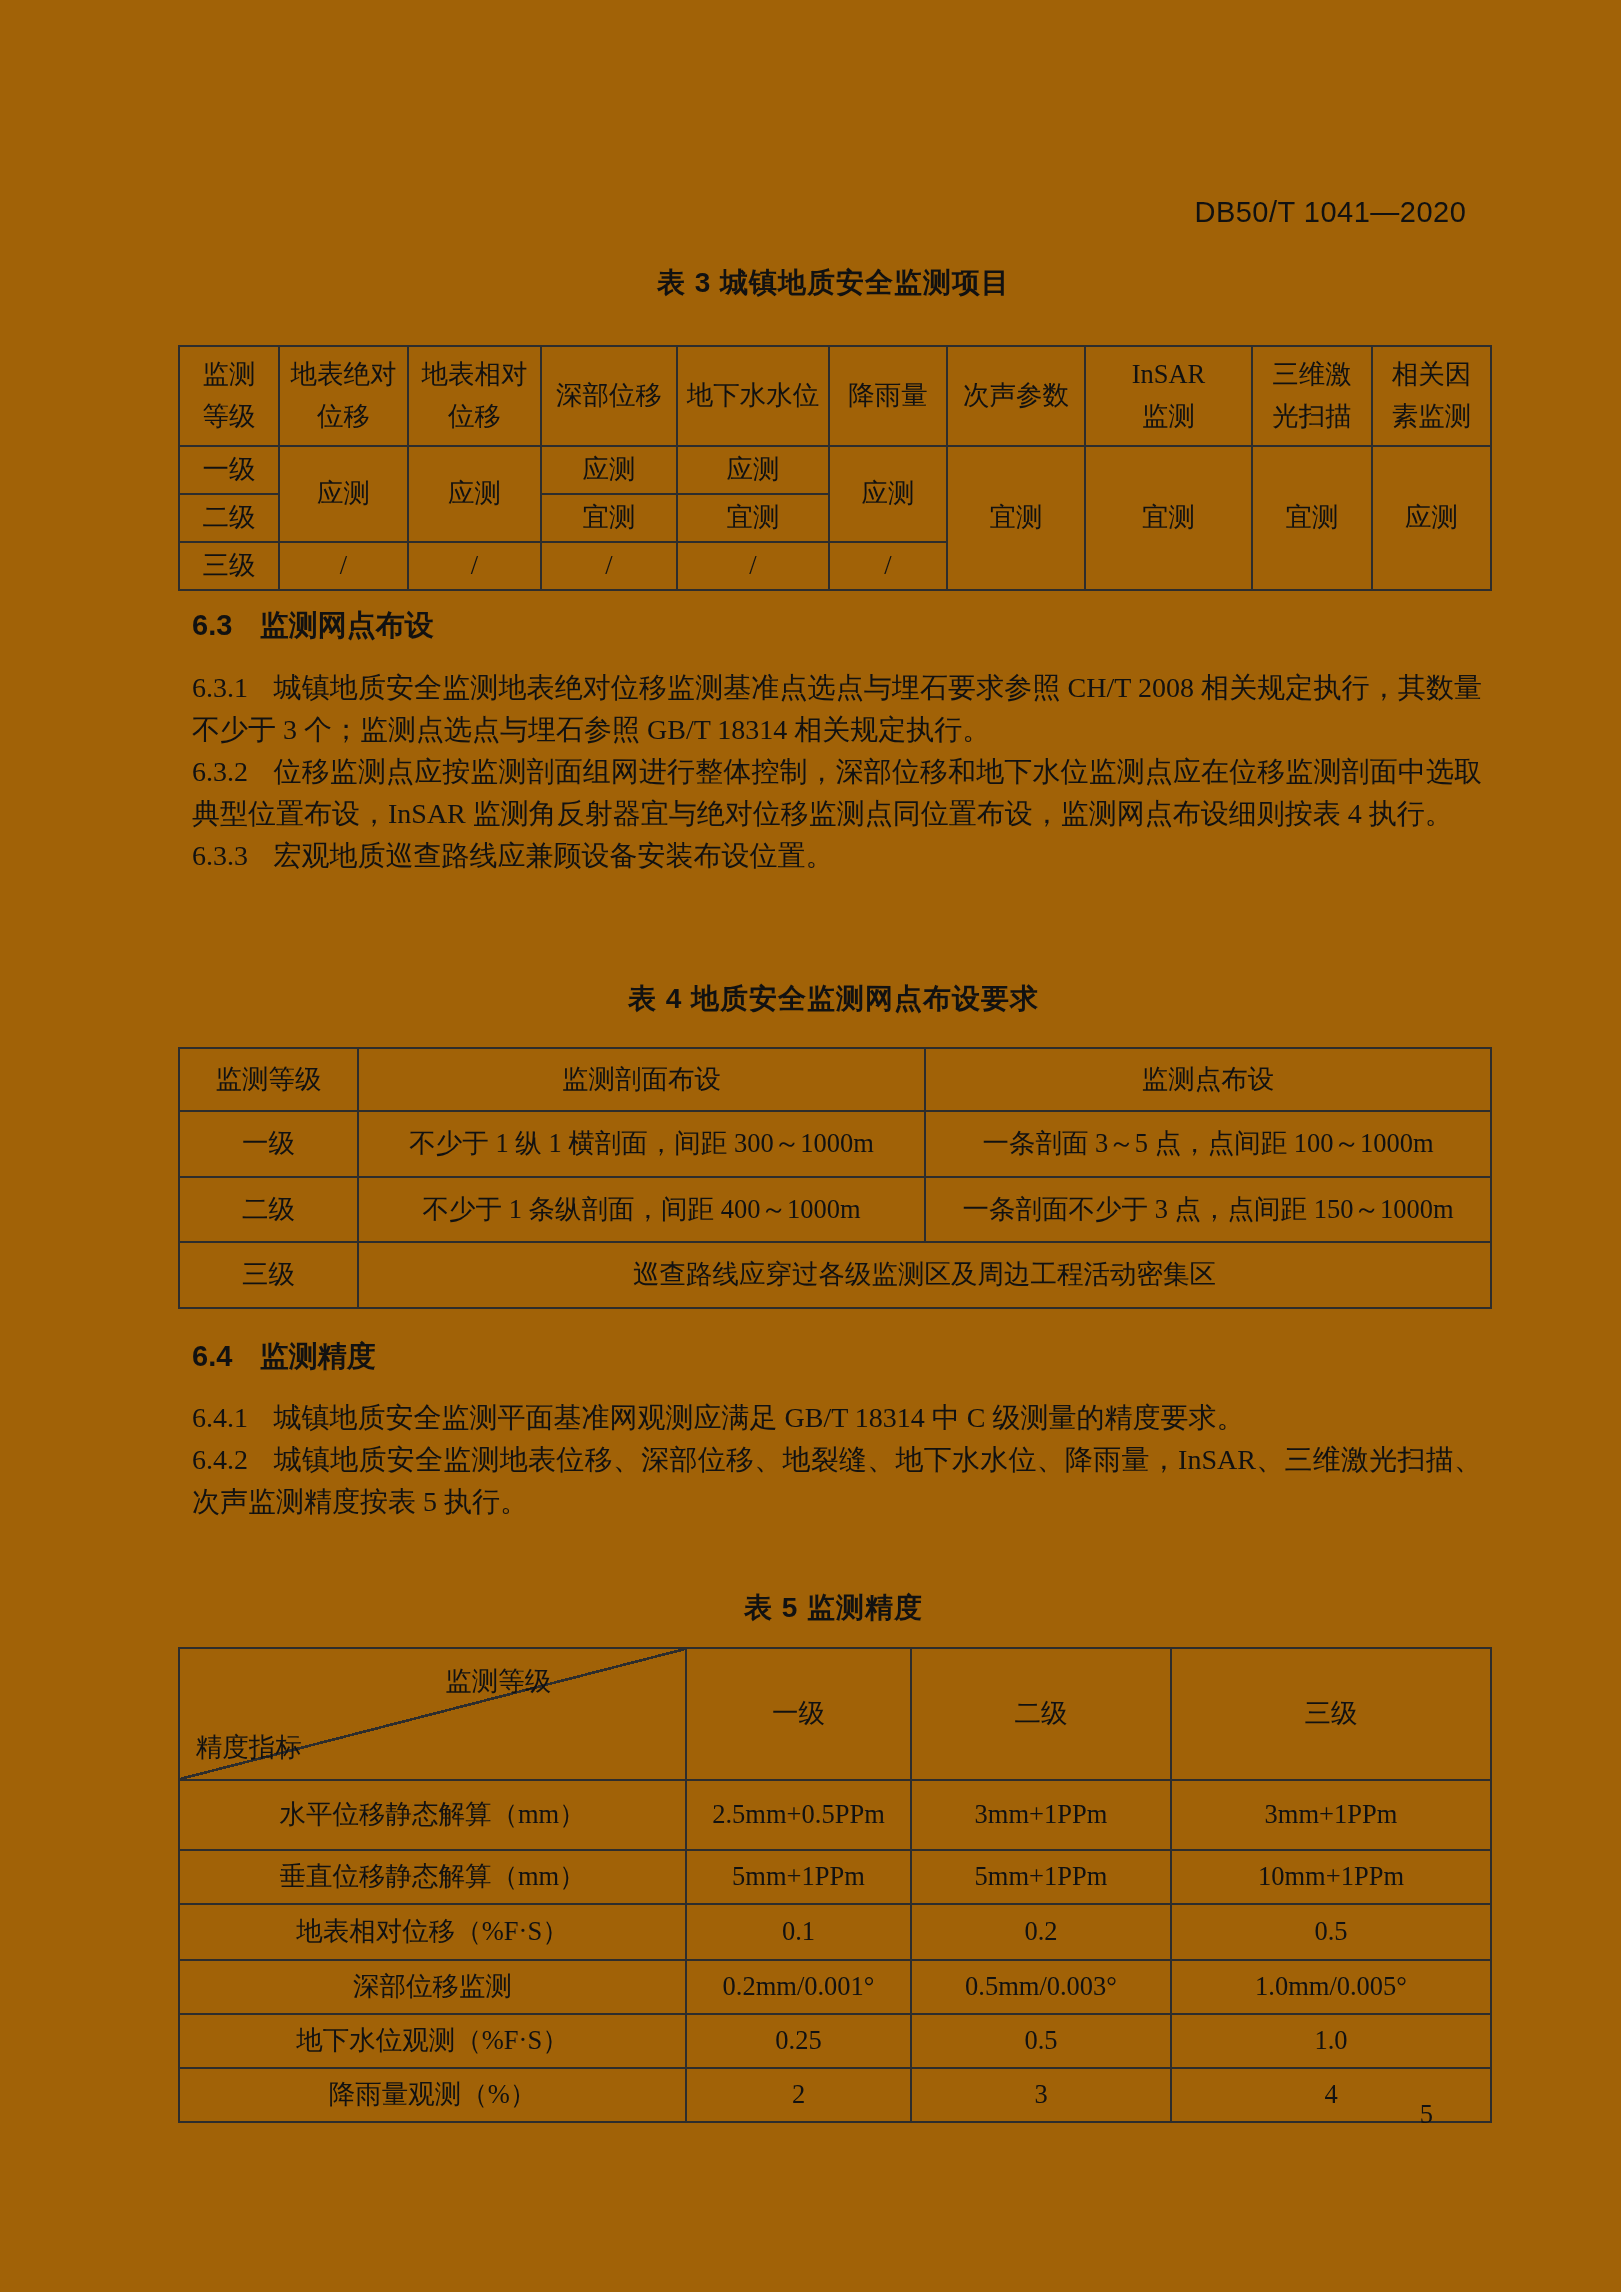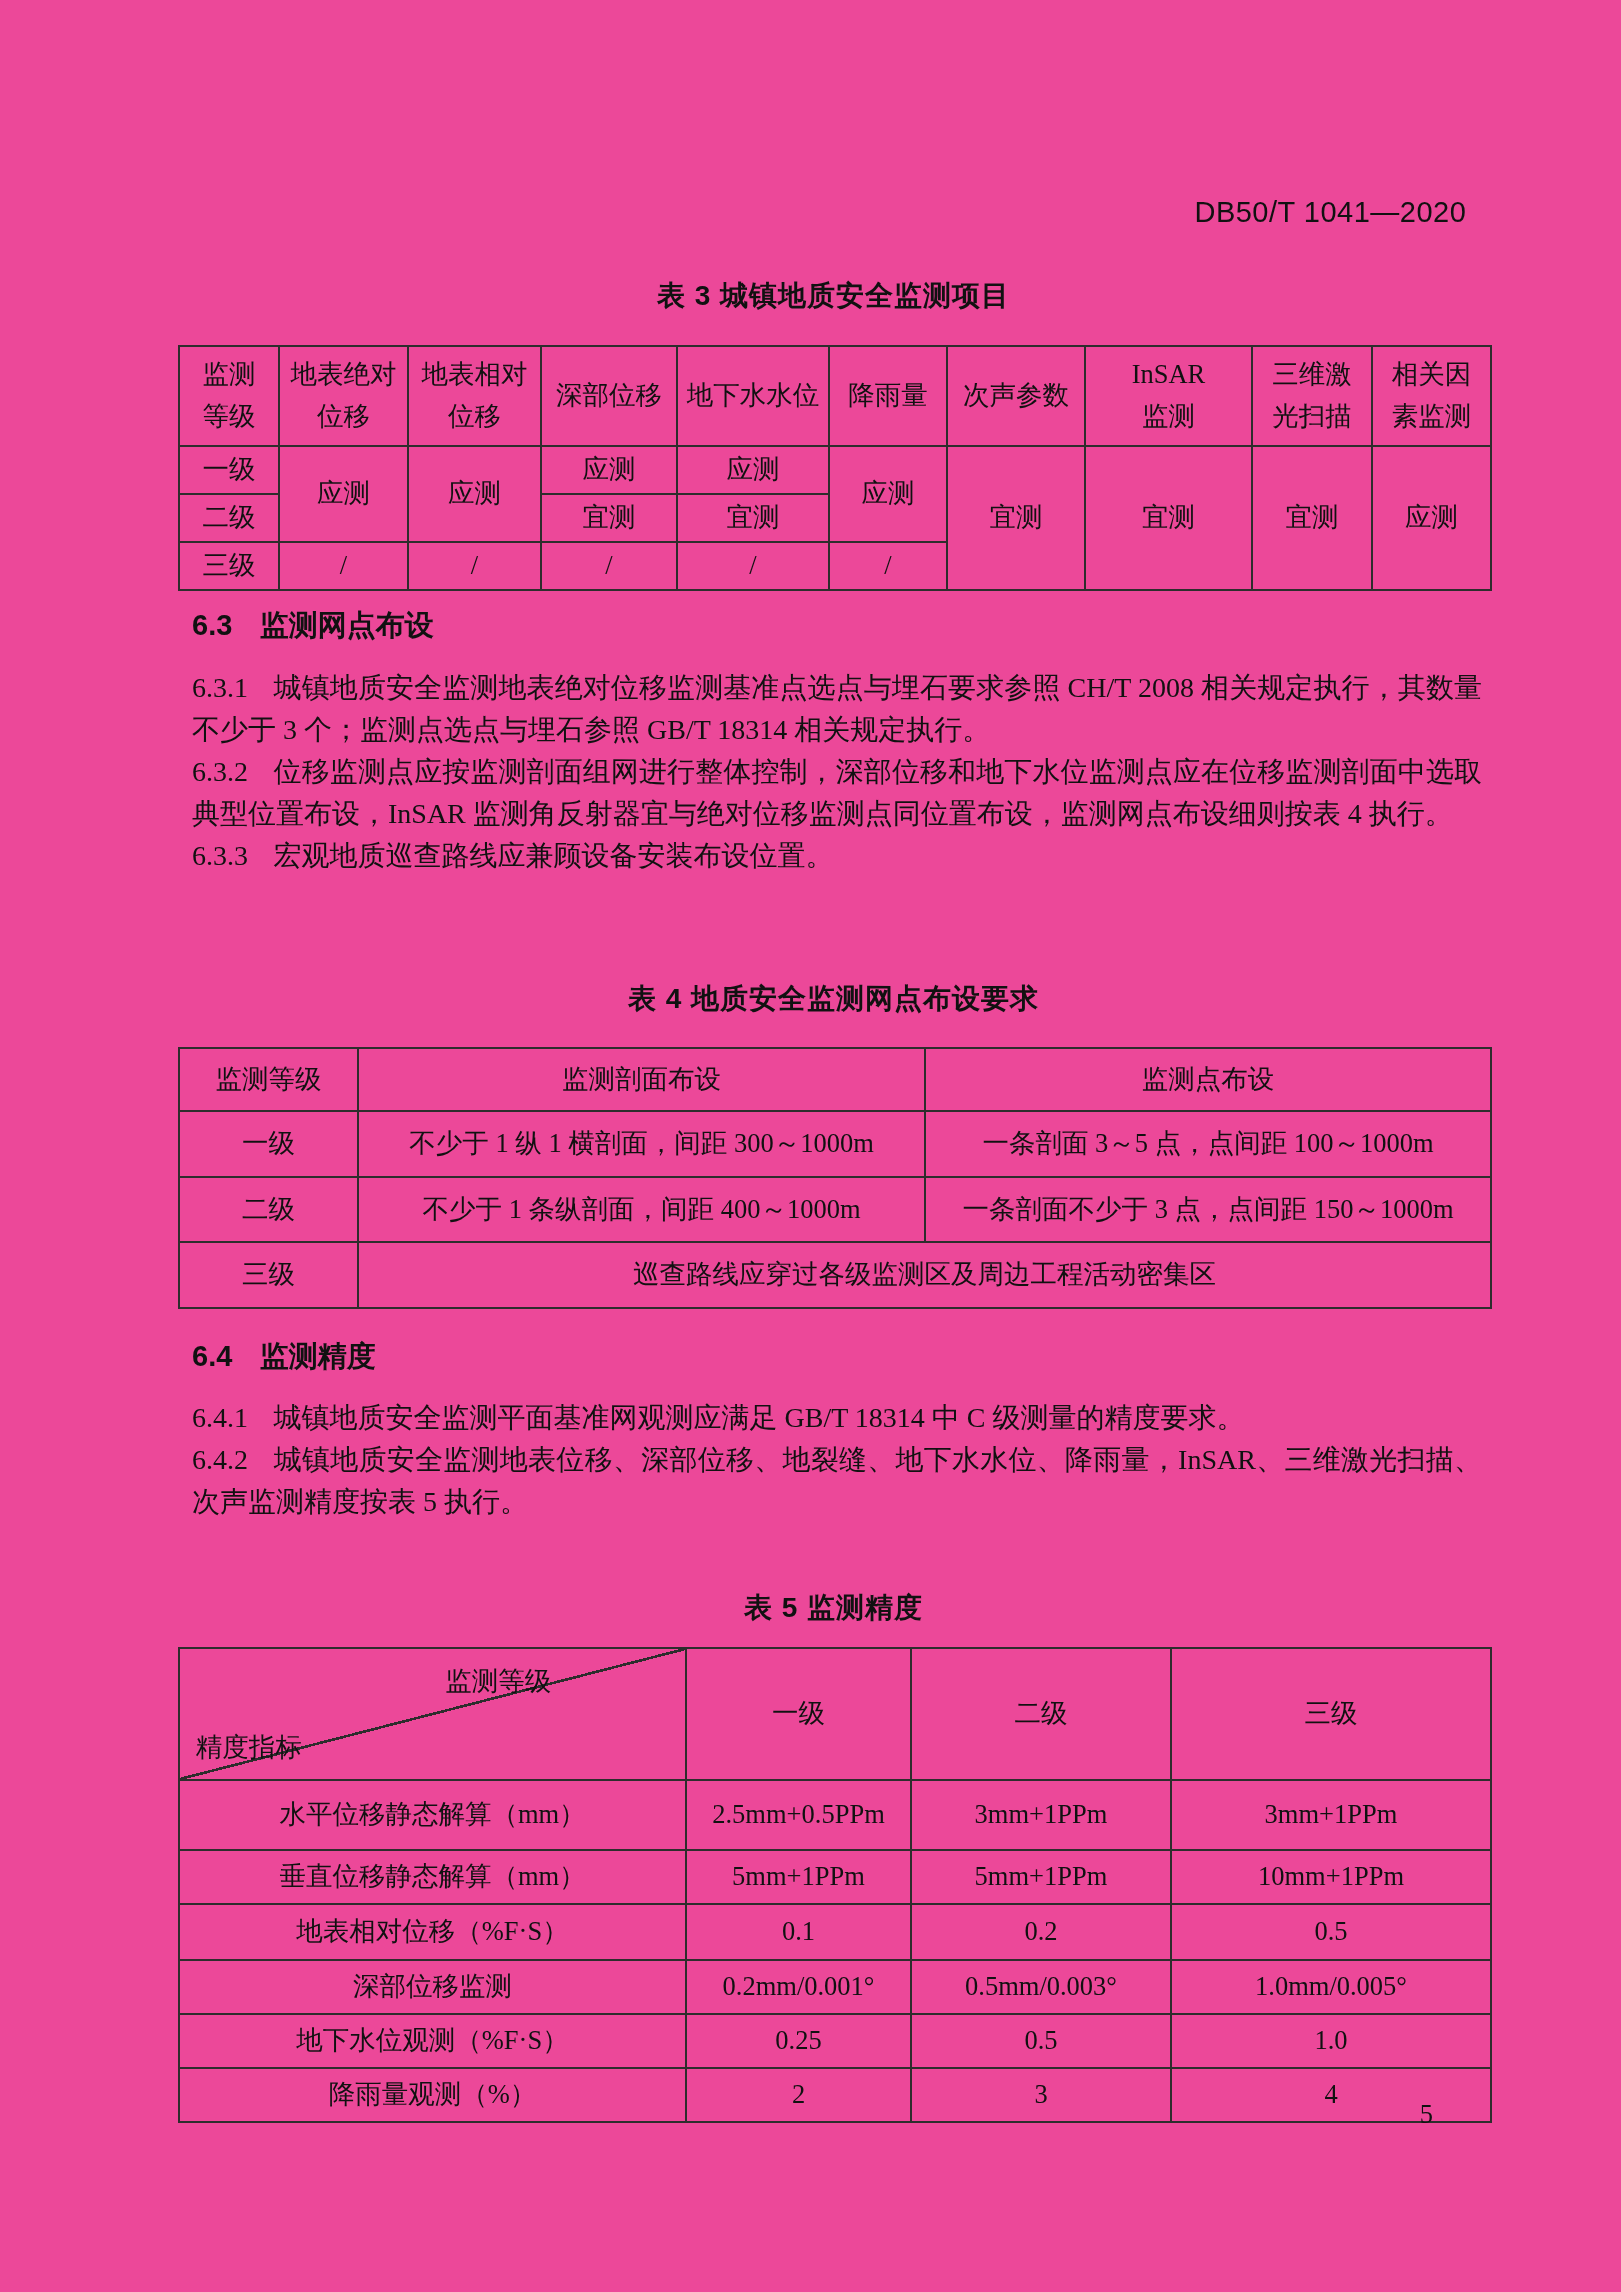--- a/index.html
+++ b/index.html
@@ -1,20 +1,20 @@
 <!DOCTYPE html>
 <html><head>
 <meta charset="utf-8">
 <style>
   * { margin:0; padding:0; box-sizing:border-box; }
   html,body { background:#e9e9e9; }
   .page {
     position:relative;
     width:1621px; height:2293px;
-    background:#ec4899;
+    background:#a16207;
     margin:0 auto;
     font-family:"Liberation Serif", serif;
     color:#111111;
     overflow:hidden;
   }
   .abs { position:absolute; }
 
   
   .doc-code {
     top:196px; left:192px; width:1290px;
@@ -78,21 +78,21 @@
   .diag-top  { position:absolute; top:11.8px;  left:63%; transform:translateX(-50%); white-space:nowrap; }
   .diag-bottom { position:absolute; bottom:9.8px; left:15.7px; white-space:nowrap; }
 </style>
 </head>
 <body>
 
 <div class="page">
 
   <div class="abs doc-code">DB50/T 1041—2020</div>
 
-  <div class="abs caption" style="top:277px;">表 3 城镇地质安全监测项目</div>
+  <div class="abs caption" style="top:264px;">表 3 城镇地质安全监测项目</div>
 
   <table class="abs t" style="top:345px;">
     <colgroup>
       <col style="width:100px">
         <col style="width:129px">
         <col style="width:133px">
         <col style="width:136px">
         <col style="width:152px">
       <col style="width:118px">
         <col style="width:138px">

